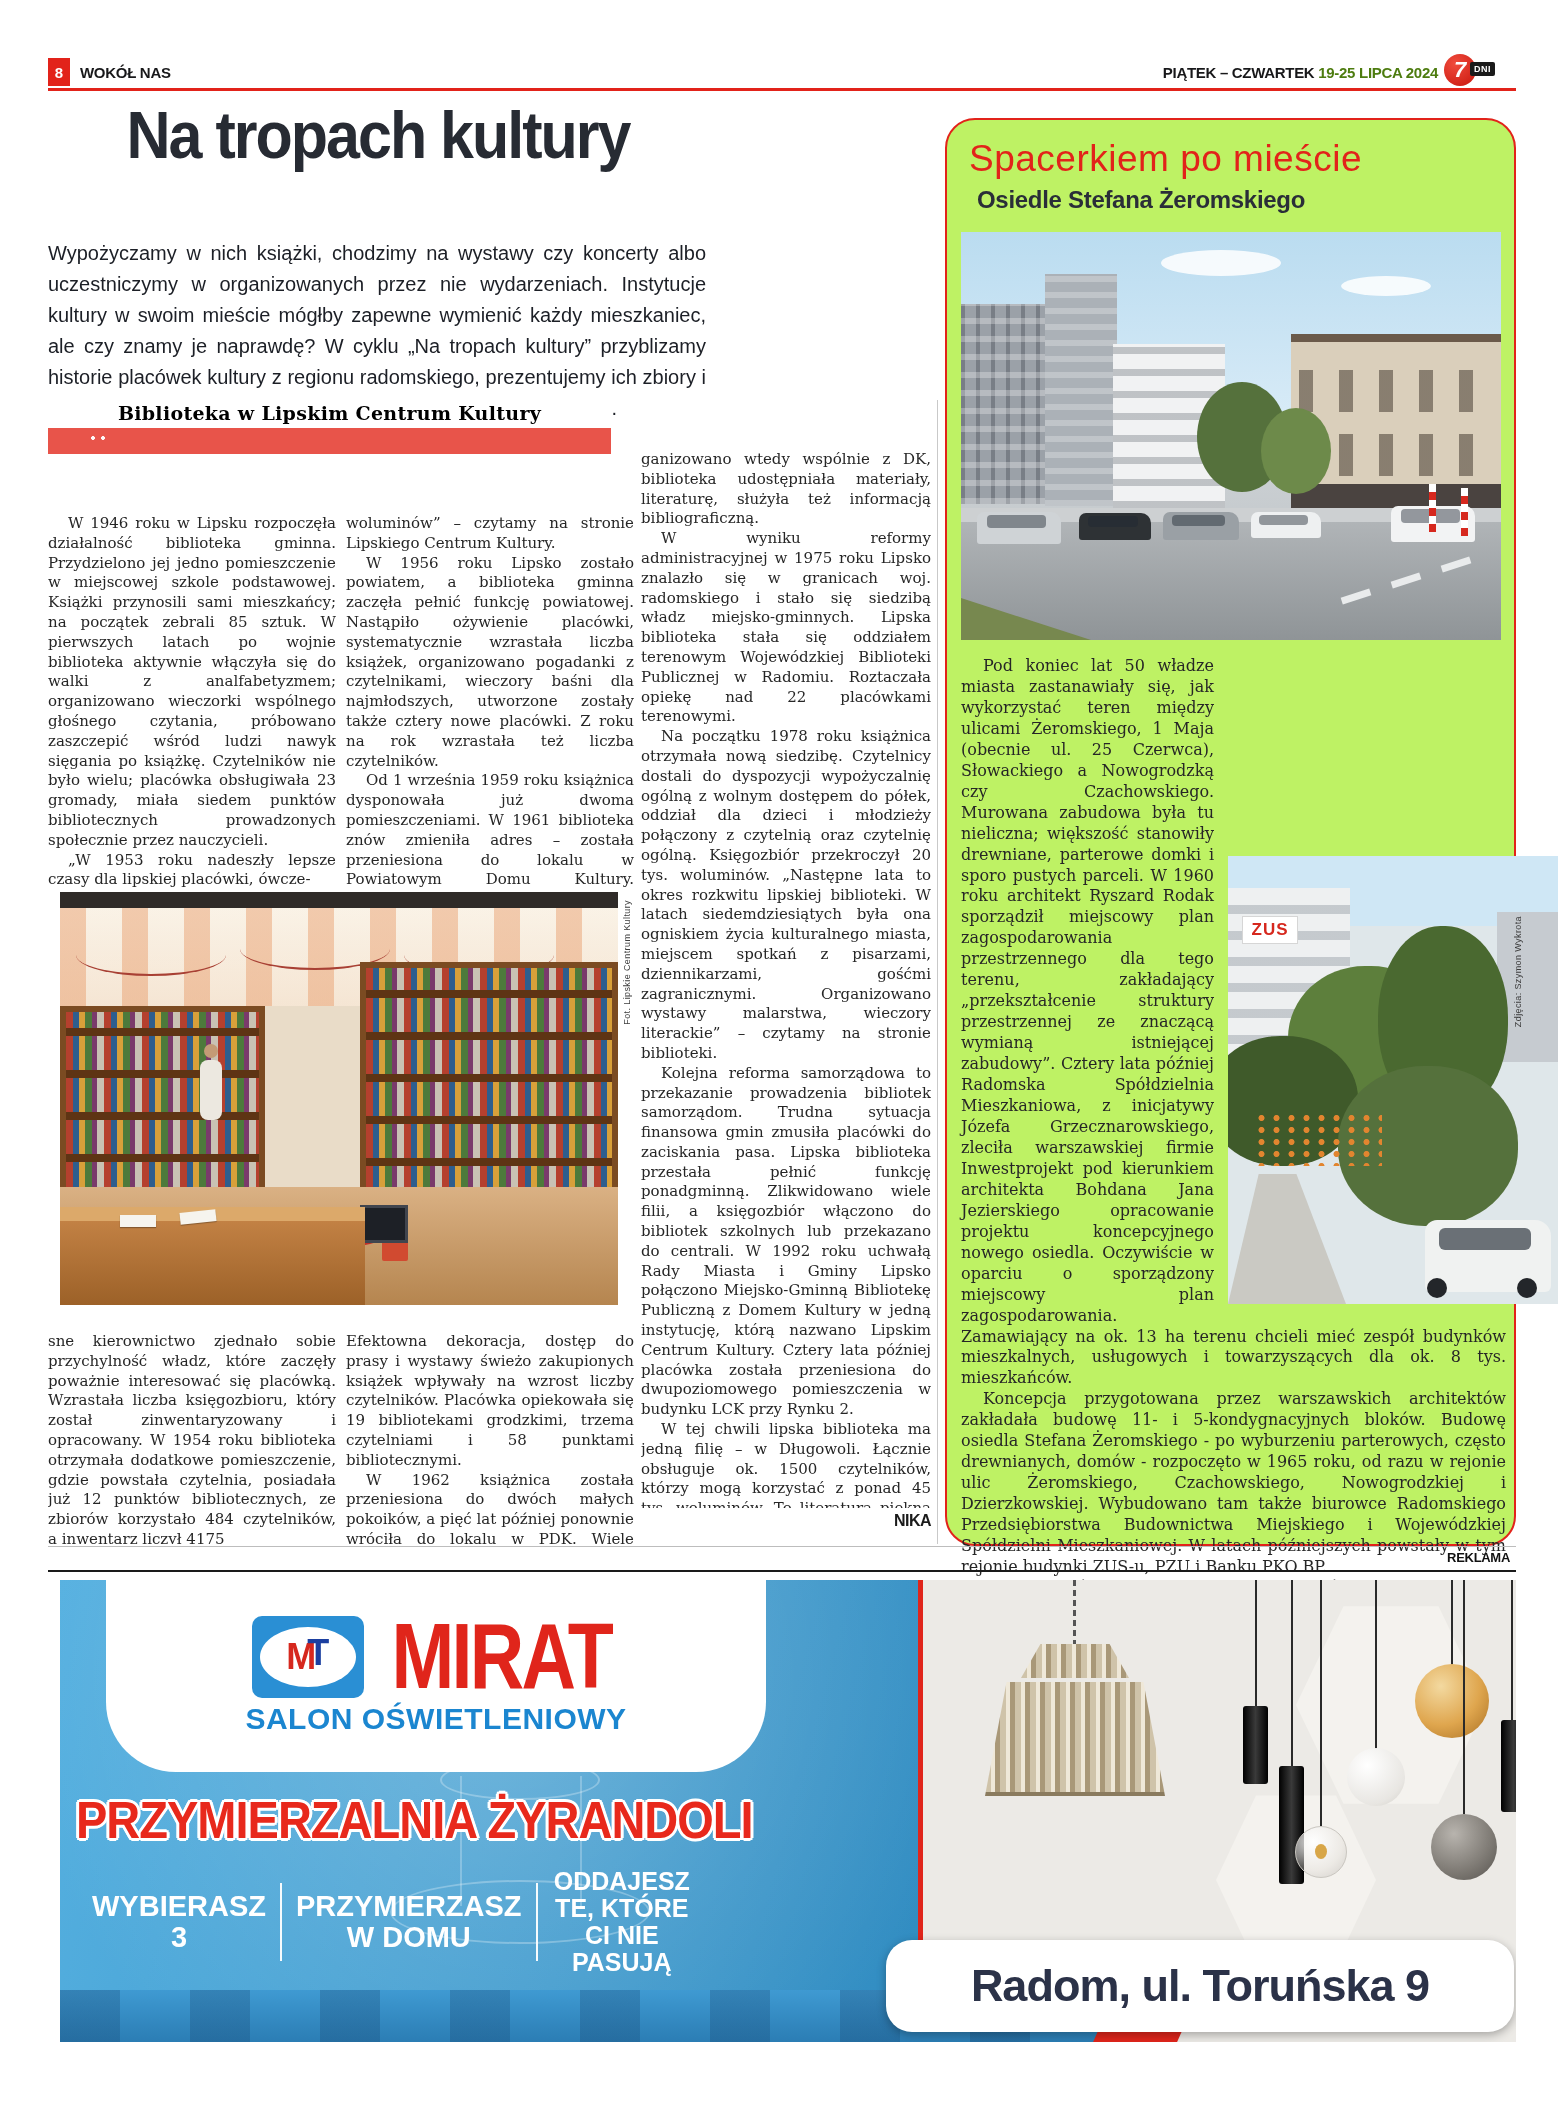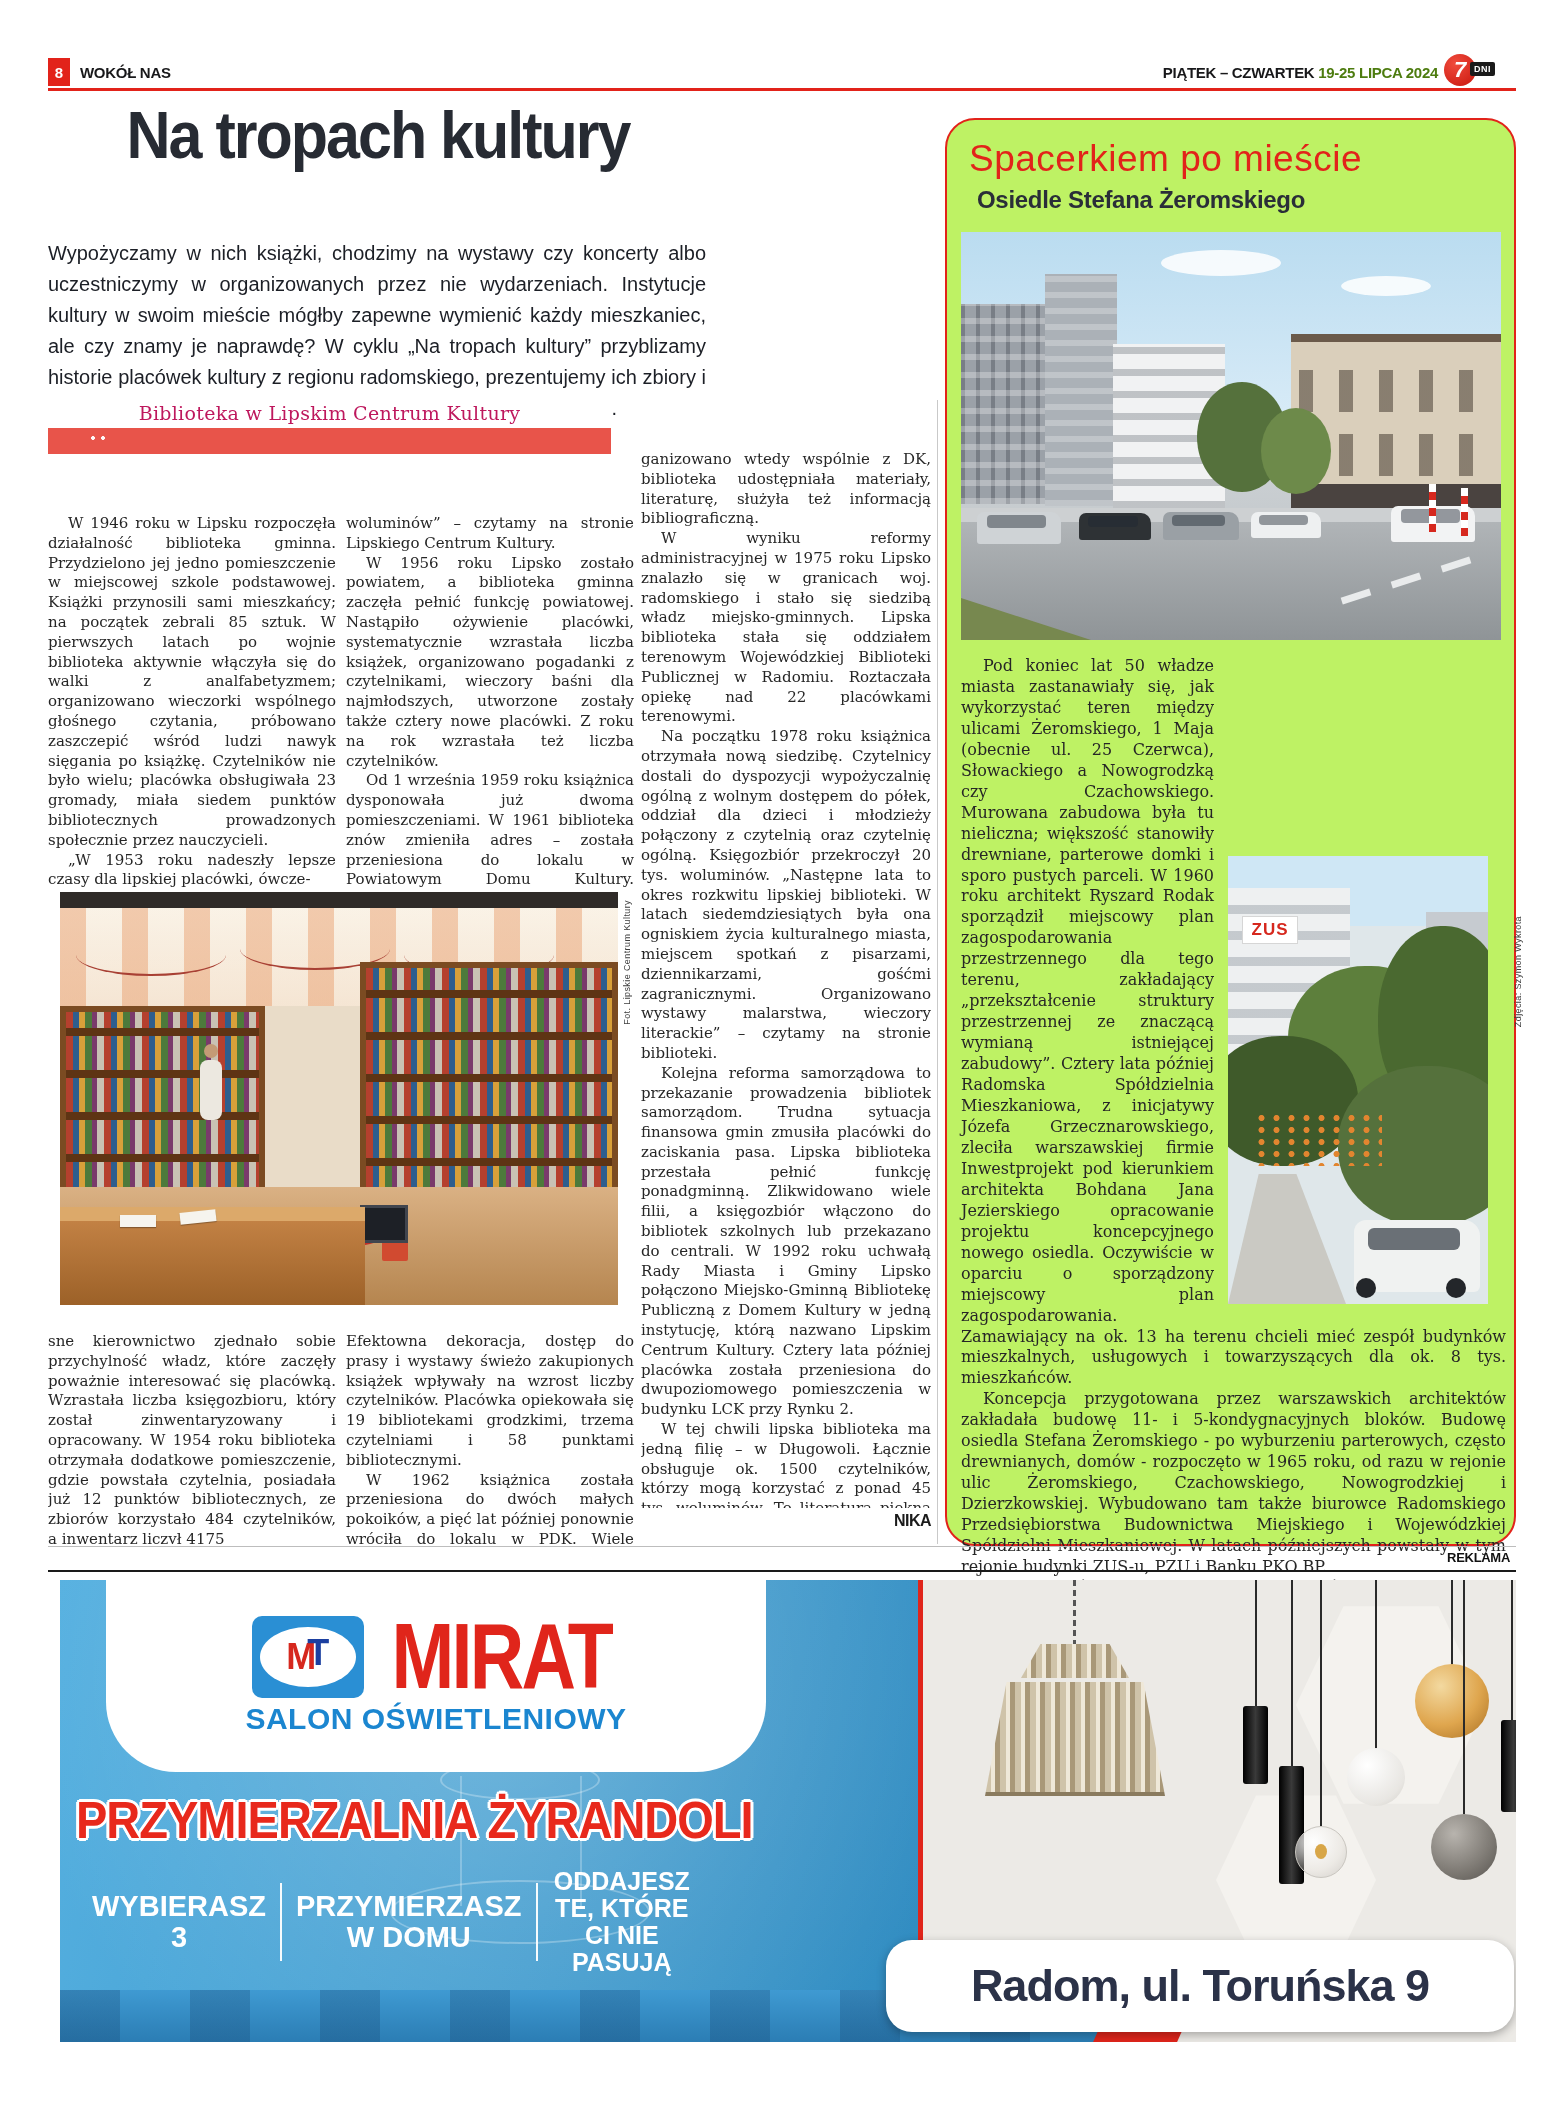--- a/index.html
+++ b/index.html
@@ -19,21 +19,21 @@
 
   
   .headline { position:absolute; left:48px; top:98px; width:660px; text-align:center; font-size:61px; font-weight:900; letter-spacing:-2px; color:#272b33; transform:scaleY(1.08); transform-origin:top; }
   .lead { position:absolute; left:48px; top:238px; width:658px; font-size:20px; line-height:1.55; font-weight:500; color:#1c1f26; text-align:justify; }
 
   
   .banner { position:absolute; left:48px; top:398px; width:563px; height:108px; font-family:"DejaVu Serif", serif; }
   .banner-top { position:relative; height:52px; background:#e8544a; display:flex; align-items:center; justify-content:center; }
   .banner-top span.town { color:#fff; font-weight:bold; font-size:33px; letter-spacing:2px; }
   .banner-mid { height:30px; background:#fff; display:flex; align-items:center; justify-content:center; }
-  .banner-mid span { color:#be185d; font-weight:normal; font-size:19px; letter-spacing:.3px; }
+  .banner-mid span { color:#000000; font-weight:bold; font-size:19px; letter-spacing:.3px; }
   .banner-bot { position:relative; height:26px; background:#e8544a; }
   .orn { position:absolute; background-image:radial-gradient(circle, rgba(255,255,255,.95) 1.6px, transparent 2.2px); background-size:10px 8px; }
   .orn.a { left:14px; top:10px; width:78px; height:16px; }
   .orn.b { right:120px; top:8px; width:26px; height:8px; }
   .orn.c { left:40px; top:6px; width:20px; height:8px; }
 
   
   .coltext { position:absolute; overflow:hidden; }
   .coltext p { font-family:"DejaVu Serif", serif; font-size:15px; line-height:1.32; color:#262626; text-align:justify; text-indent:20px; margin:0; }
   .coltext p.noind { text-indent:0; }
@@ -95,21 +95,21 @@
   .s-road { position:absolute; left:0; bottom:0; width:100%; height:128px; background:linear-gradient(#b3b7ba,#8f9497); }
   .s-walkway { position:absolute; left:0; bottom:118px; width:100%; height:14px; background:#cdd0d2; }
   .s-car { position:absolute; border-radius:7px 10px 3px 3px; }
   .s-car::before { content:""; position:absolute; left:12%; top:3px; width:70%; height:40%; background:rgba(30,40,50,.45); border-radius:4px; }
   .s-pole { position:absolute; width:7px; height:48px; background:repeating-linear-gradient(0deg,#d6281e 0 8px,#fff 8px 16px); }
   .s-grass { position:absolute; left:0; bottom:0; width:130px; height:42px; background:#77884f; clip-path:polygon(0 0,100% 100%,0 100%); }
   .s-dash { position:absolute; width:30px; height:7px; background:#e9ebec; transform:rotate(-18deg); }
 
   
   .walk-float { float:right; width:278px; margin:200px 0 10px 14px; position:relative; }
-  .photo3 { position:relative; width:260px; height:448px; overflow:hidden; background:linear-gradient(#cfe7f5 0 70px, #dfe7ea 70px); }
+  .photo3 { position:relative; width:331px; height:448px; overflow:hidden; background:linear-gradient(#cfe7f5 0 70px, #dfe7ea 70px); }
   .z-bldg { position:absolute; left:0; top:32px; width:122px; height:182px; background:
      repeating-linear-gradient(0deg, rgba(120,130,140,.35) 0 9px, transparent 9px 26px), #eef0f1; }
   .z-sign { position:absolute; left:14px; top:60px; width:56px; height:28px; background:#fff; border:1px solid #d6d6d6; display:flex; align-items:center; justify-content:center; font-weight:900; font-size:17px; color:#d6281e; letter-spacing:1px; }
   .z-bldg2 { position:absolute; right:0; top:56px; width:62px; height:150px; background:#c6cbd0; }
   .z-tree { position:absolute; border-radius:48%; }
   .z-flowers { position:absolute; left:26px; top:256px; width:128px; height:54px; background-image:radial-gradient(circle,#e2852f 2.6px,transparent 3.4px); background-size:15px 12px; }
   .z-path { position:absolute; left:0; bottom:0; width:118px; height:130px; background:#cac9c3; clip-path:polygon(26% 0,58% 0,100% 100%,0 100%); }
   .z-car { position:absolute; right:8px; bottom:12px; width:126px; height:72px; background:#f0f2f1; border-radius:12px 16px 6px 6px; }
   .z-car::before { content:""; position:absolute; left:14px; top:8px; width:92px; height:22px; background:#6a7076; border-radius:6px; }
   .z-wheel { position:absolute; bottom:6px; width:20px; height:20px; background:#23262a; border-radius:50%; }

